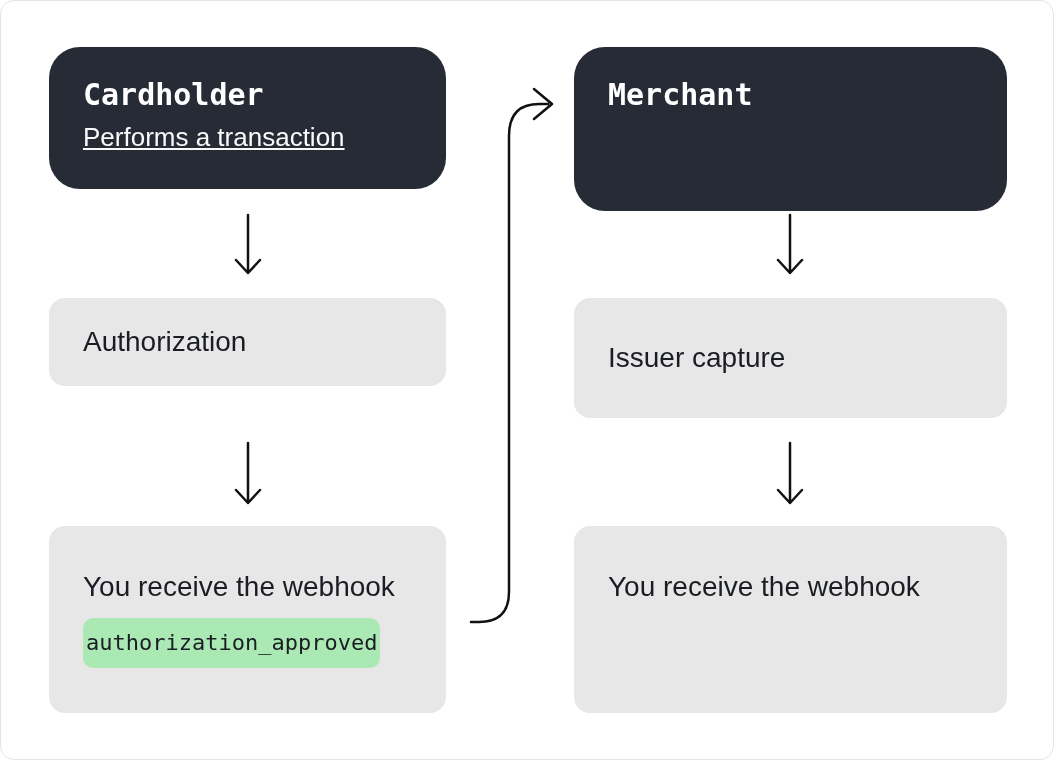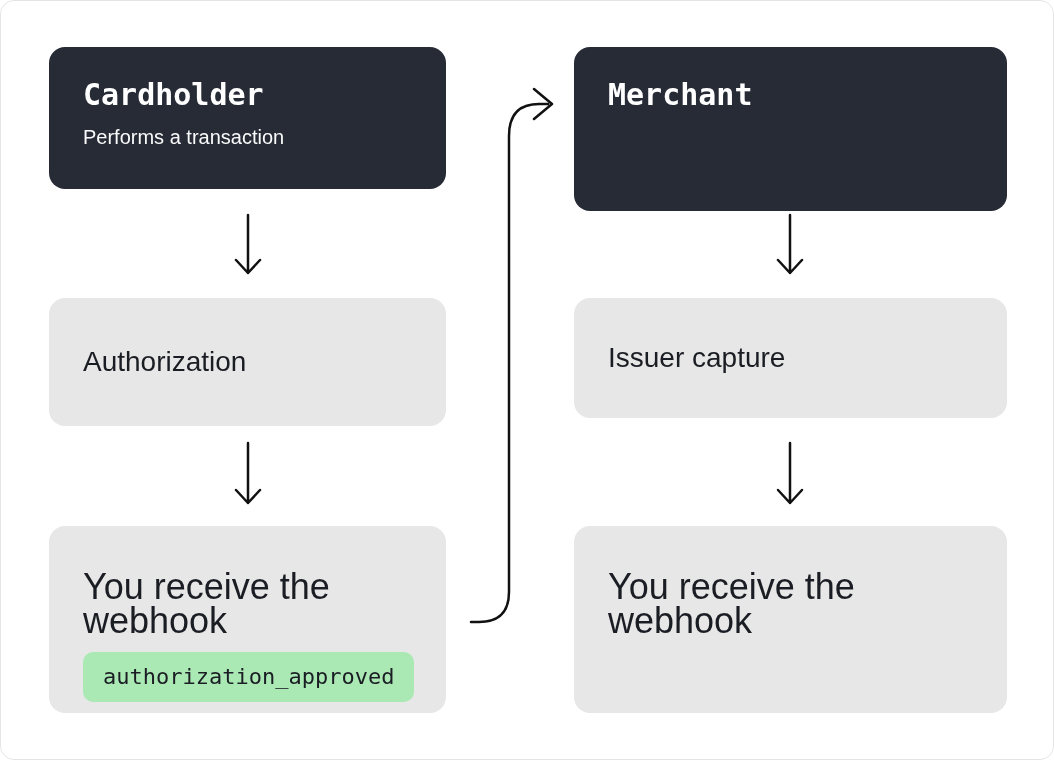--- a/index.html
+++ b/index.html
@@ -19,64 +19,66 @@
     background:#FFFFFF;
     border:1px solid var(--card-border);
     border-radius:14px;
     overflow:hidden;
     font-family:"Liberation Sans", sans-serif;
     color:var(--text-dark);
   }
   .box{position:absolute;border-radius:16px;box-sizing:border-box;}
   
   .b-actor-left  {left:48px;  top:46px;  width:397px; height:142px;}
-  .b-step-left   {left:48px;  top:297px; width:397px; height:128px;}
+  .b-step-left   {left:48px;  top:297px; width:397px; height:88px;}
   .b-hook-left   {left:48px;  top:525px; width:397px; height:187px;}
   
   .b-actor-right {left:573px; top:46px;  width:433px; height:164px;}
   .b-step-right  {left:573px; top:297px; width:433px; height:120px;}
   .b-hook-right  {left:573px; top:525px; width:433px; height:187px;}
 
   .dark{
     background:var(--dark-box);
     color:var(--text-light);
     padding:30px 34px 0;
+    border-radius:31px;
   }
   .actor-title{
     font-family:"DejaVu Sans Mono", monospace;
     font-weight:bold;
     font-size:30px;
     line-height:36px;
   }
   .actor-subtitle{
-    font-size:20px;
+    font-size:26px;
     line-height:30px;
     margin-top:9px;
     color:#FAFAFA;
+    text-decoration:underline;
   }
   .gray{background:var(--gray-box);}
   .step{
     display:flex;align-items:center;
     padding:0 34px;
     font-size:28px;
   }
   .hook{padding:44px 34px 0;}
   .hook-label{
-    font-size:36px;
+    font-size:28px;
     line-height:34px;
   }
   .event-badge{
     display:inline-block;
     margin-top:14px;
     background:var(--green-badge);
     color:var(--text-dark);
     font-family:"DejaVu Sans Mono", monospace;
     font-size:22px;
     line-height:50px;
-    padding:0 20px;
+    padding:0 3px;
     border-radius:10px;
     white-space:nowrap;
   }
   svg.overlay{
     position:absolute;left:0;top:0;
     width:1054px;height:760px;
     pointer-events:none;
   }
   svg.overlay path{
     fill:none;

